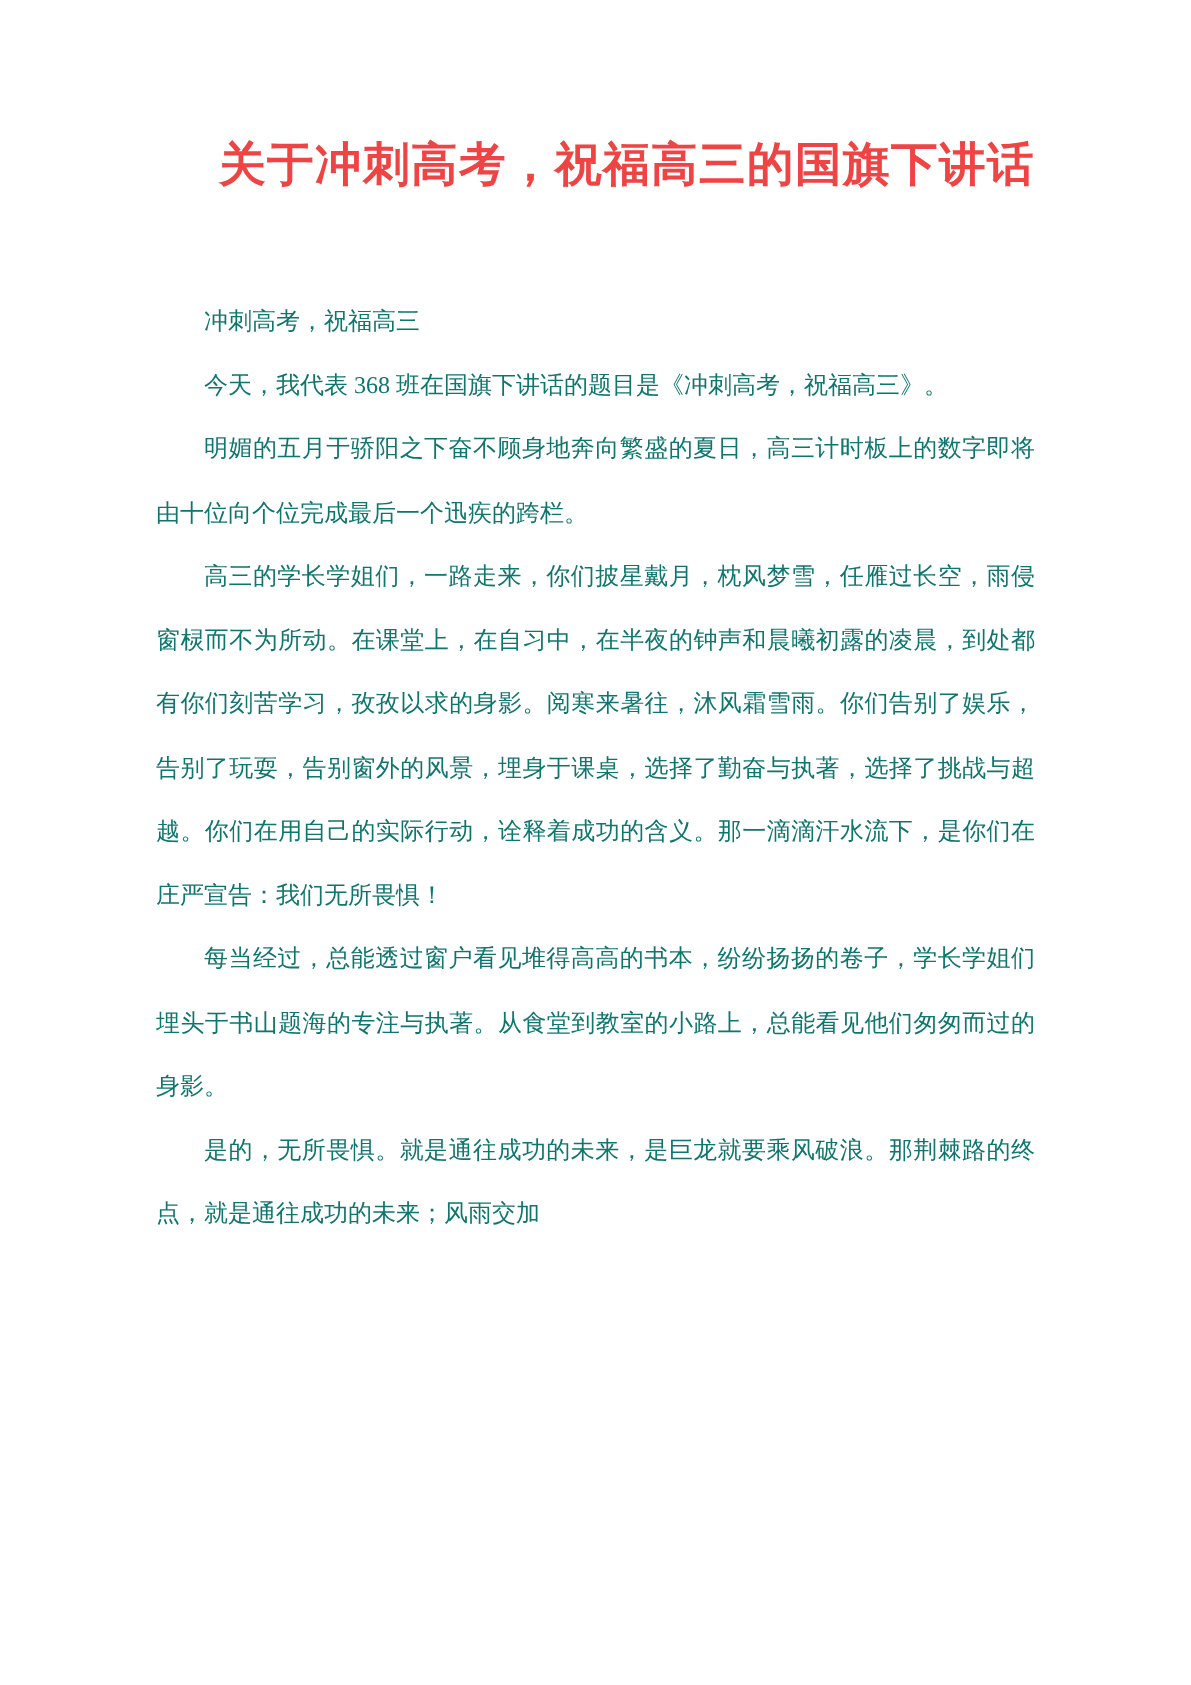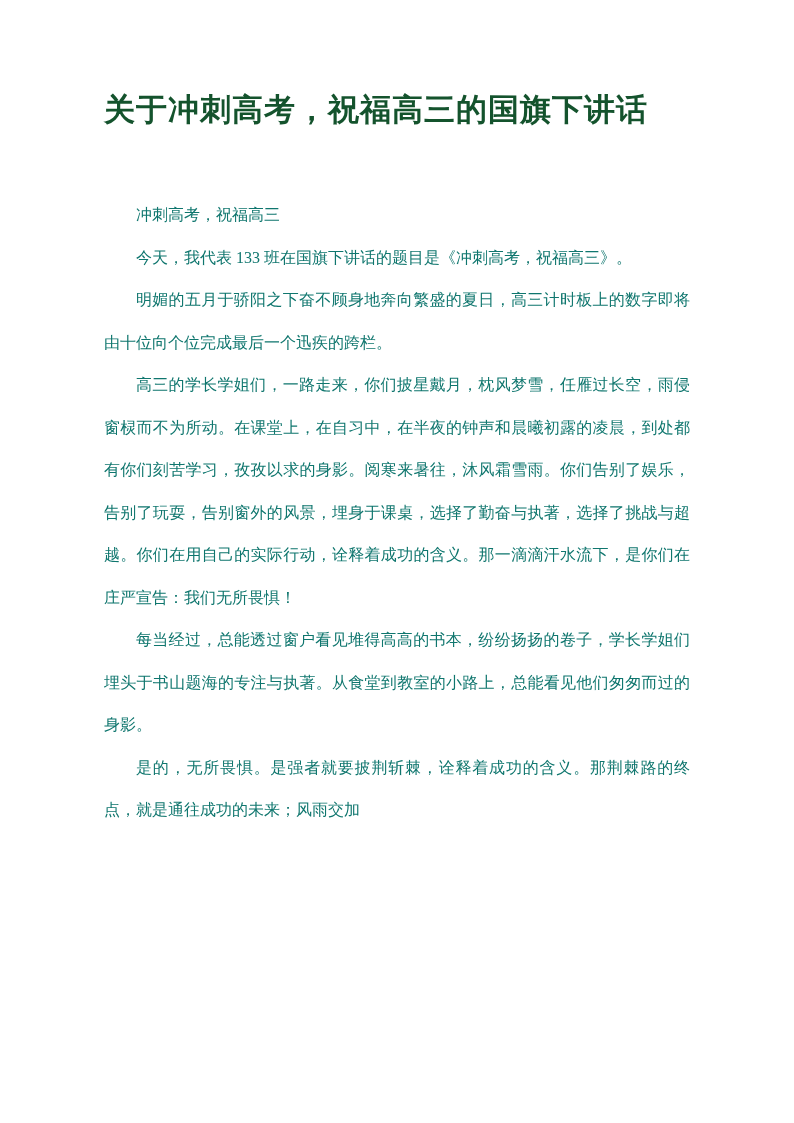--- a/index.html
+++ b/index.html
@@ -15,39 +15,39 @@
     height: 1123px;
     background: #ffffff;
     color: #1a1a1a;
     padding: 88px 104px 0 104px;
     overflow: hidden;
   }
   .doc-title {
     font-size: 31px;
     font-weight: bold;
     line-height: 44px;
-    text-align: left;
+    text-align: right;
     letter-spacing: 1px;
     margin-bottom: 62px;
-    color: #14532d;
+    color: #ef4444;
   }
   .doc-paragraph {
     font-size: 16px;
     line-height: 42.5px;
     text-align: justify;
     text-indent: 2em;
     color: #0f766e;
     word-break: break-all;
   }
 </style>
 </head>
 <body>
 
 <div class="page">
   <h1 class="doc-title">关于冲刺高考，祝福高三的国旗下讲话</h1>
 
   <p class="doc-paragraph">冲刺高考，祝福高三</p>
-  <p class="doc-paragraph">今天，我代表 133 班在国旗下讲话的题目是《冲刺高考，祝福高三》。</p>
+  <p class="doc-paragraph">今天，我代表 368 班在国旗下讲话的题目是《冲刺高考，祝福高三》。</p>
   <p class="doc-paragraph">明媚的五月于骄阳之下奋不顾身地奔向繁盛的夏日，高三计时板上的数字即将由十位向个位完成最后一个迅疾的跨栏。</p>
   <p class="doc-paragraph">高三的学长学姐们，一路走来，你们披星戴月，枕风梦雪，任雁过长空，雨侵窗棂而不为所动。在课堂上，在自习中，在半夜的钟声和晨曦初露的凌晨，到处都有你们刻苦学习，孜孜以求的身影。阅寒来暑往，沐风霜雪雨。你们告别了娱乐，告别了玩耍，告别窗外的风景，埋身于课桌，选择了勤奋与执著，选择了挑战与超越。你们在用自己的实际行动，诠释着成功的含义。那一滴滴汗水流下，是你们在庄严宣告：我们无所畏惧！</p>
   <p class="doc-paragraph">每当经过，总能透过窗户看见堆得高高的书本，纷纷扬扬的卷子，学长学姐们埋头于书山题海的专注与执著。从食堂到教室的小路上，总能看见他们匆匆而过的身影。</p>
-  <p class="doc-paragraph">是的，无所畏惧。是强者就要披荆斩棘，诠释着成功的含义。那荆棘路的终点，就是通往成功的未来；风雨交加</p>
+  <p class="doc-paragraph">是的，无所畏惧。就是通往成功的未来，是巨龙就要乘风破浪。那荆棘路的终点，就是通往成功的未来；风雨交加</p>
 </div>
 
 </body></html>

